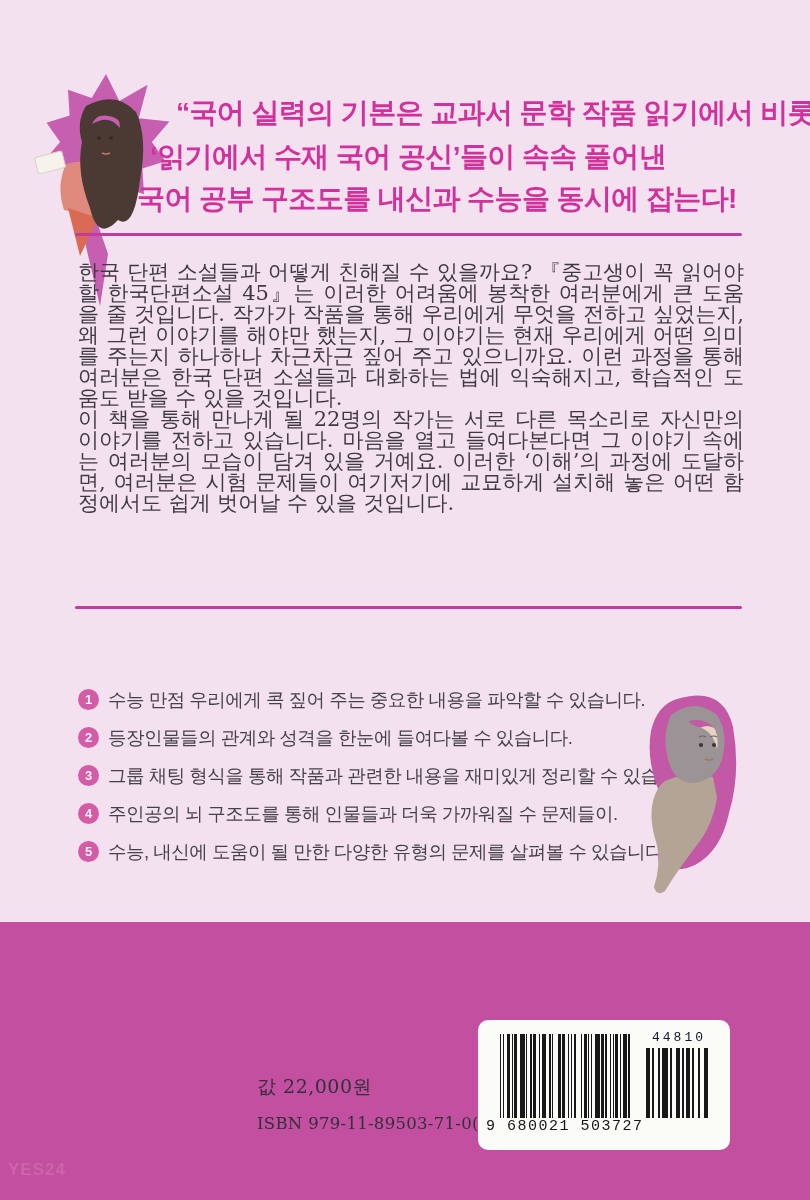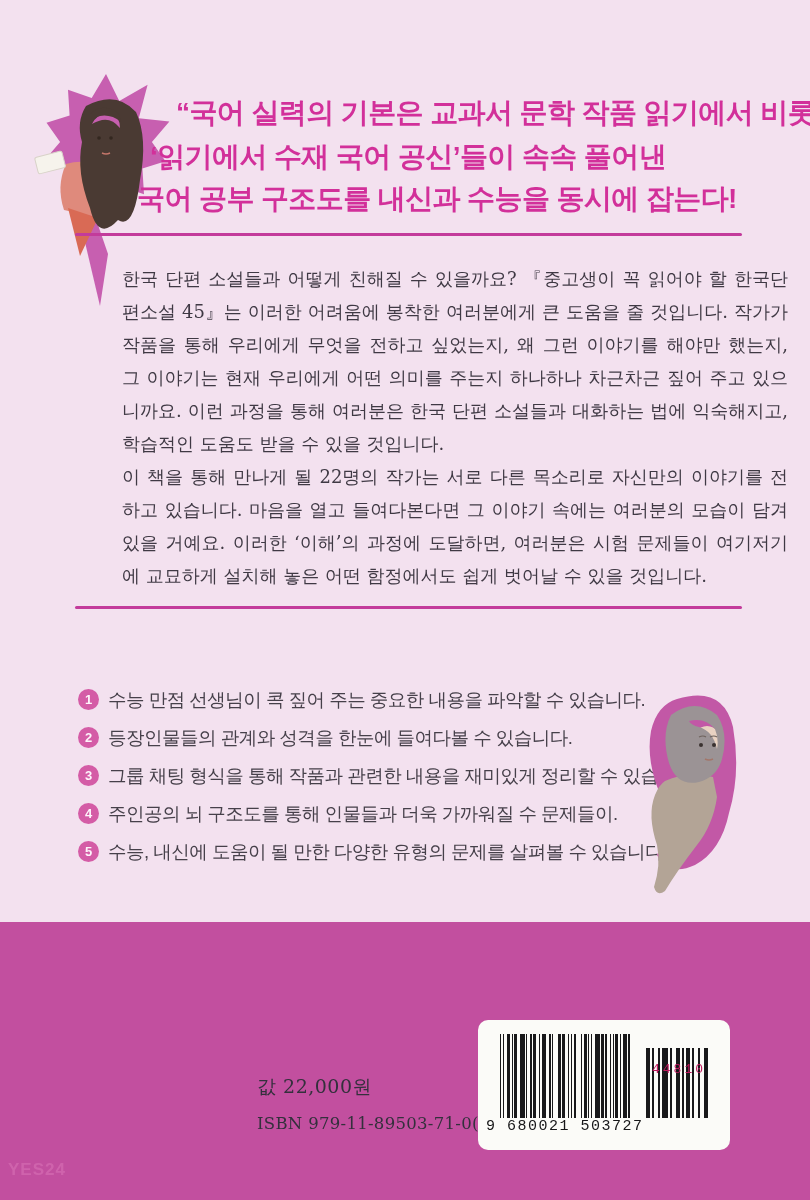--- a/index.html
+++ b/index.html
@@ -17,23 +17,22 @@
   .hl2{top:44px;left:150px;}
   .hl3{top:86px;left:137px;}
   
   .divider{position:absolute;left:75px;width:667px;height:3px;background:#c33b9b;border-radius:2px;}
   .divider-1{top:233px;}
   .divider-2{top:606px;}
   
   .intro{
     position:absolute;top:262px;left:78px;width:666px;
     font-family:"DejaVu Serif","Liberation Serif",serif;
-    font-size:18px;line-height:33px;color:#3f3944;
+    font-size:21px;line-height:21px;color:#3f3944;
     text-align:justify;
-    margin-left:44px;
   }
   .intro p{margin:0;}
   
   .features-heading{
     position:absolute;top:645px;left:78px;width:650px;
     color:#d2309a;font-weight:bold;font-size:20px;letter-spacing:-0.6px;white-space:nowrap;
   }
   .features{position:absolute;top:688px;left:78px;width:580px;}
   .feature{display:flex;align-items:flex-start;margin-bottom:14px;height:24px;}
   .fnum{
@@ -58,21 +57,21 @@
     background:#fbfbf8;border-radius:10px;
   }
   .barcode-main{position:absolute;left:22px;top:14px;width:132px;height:84px;font-size:0;white-space:nowrap;overflow:hidden;}
   .barcode-main-digits{
     position:absolute;left:8px;top:98px;width:160px;
     font-family:"Liberation Mono",monospace;font-size:15px;color:#161618;letter-spacing:1.5px;white-space:nowrap;
   }
   .barcode-addon{position:absolute;left:168px;top:28px;width:64px;height:70px;font-size:0;white-space:nowrap;overflow:hidden;}
   .barcode-addon-digits{
     position:absolute;left:166px;top:10px;width:70px;text-align:center;
-    font-family:"Liberation Mono",monospace;font-size:13px;color:#be185d;letter-spacing:3px;white-space:nowrap;margin-top:32px;
+    font-family:"Liberation Mono",monospace;font-size:13px;color:#0f172a;letter-spacing:3px;white-space:nowrap;
   }
   .watermark{
     position:absolute;left:8px;top:238px;
     font-size:17px;font-weight:bold;color:#da74b8;opacity:0.55;letter-spacing:1px;
   }
 </style>
 </head>
 <body>
 
 <div class="page">
@@ -104,21 +103,21 @@
     <p>한국 단편 소설들과 어떻게 친해질 수 있을까요? 『중고생이 꼭 읽어야 할 한국단편소설 45』는 이러한 어려움에 봉착한 여러분에게 큰 도움을 줄 것입니다. 작가가 작품을 통해 우리에게 무엇을 전하고 싶었는지, 왜 그런 이야기를 해야만 했는지, 그 이야기는 현재 우리에게 어떤 의미를 주는지 하나하나 차근차근 짚어 주고 있으니까요. 이런 과정을 통해 여러분은 한국 단편 소설들과 대화하는 법에 익숙해지고, 학습적인 도움도 받을 수 있을 것입니다.</p>
     <p>이 책을 통해 만나게 될 22명의 작가는 서로 다른 목소리로 자신만의 이야기를 전하고 있습니다. 마음을 열고 들여다본다면 그 이야기 속에는 여러분의 모습이 담겨 있을 거예요. 이러한 ‘이해’의 과정에 도달하면, 여러분은 시험 문제들이 여기저기에 교묘하게 설치해 놓은 어떤 함정에서도 쉽게 벗어날 수 있을 것입니다.</p>
   </div>
 
   <div class="divider divider-2"></div>
 
 
   <div class="features">
     <div class="feature">
       <span class="fnum">1</span>
-      <span class="ftext">수능 만점 선생님이 콕 짚어 주는 중요한 내용을 파악할 수 있습니다.</span>
+      <span class="ftext">수능 만점 우리에게 콕 짚어 주는 중요한 내용을 파악할 수 있습니다.</span>
     </div>
     <div class="feature">
       <span class="fnum">2</span>
       <span class="ftext">등장인물들의 관계와 성격을 한눈에 들여다볼 수 있습니다.</span>
     </div>
     <div class="feature">
       <span class="fnum">3</span>
       <span class="ftext">그룹 채팅 형식을 통해 작품과 관련한 내용을 재미있게 정리할 수 있습니다.</span>
     </div>
     <div class="feature">

